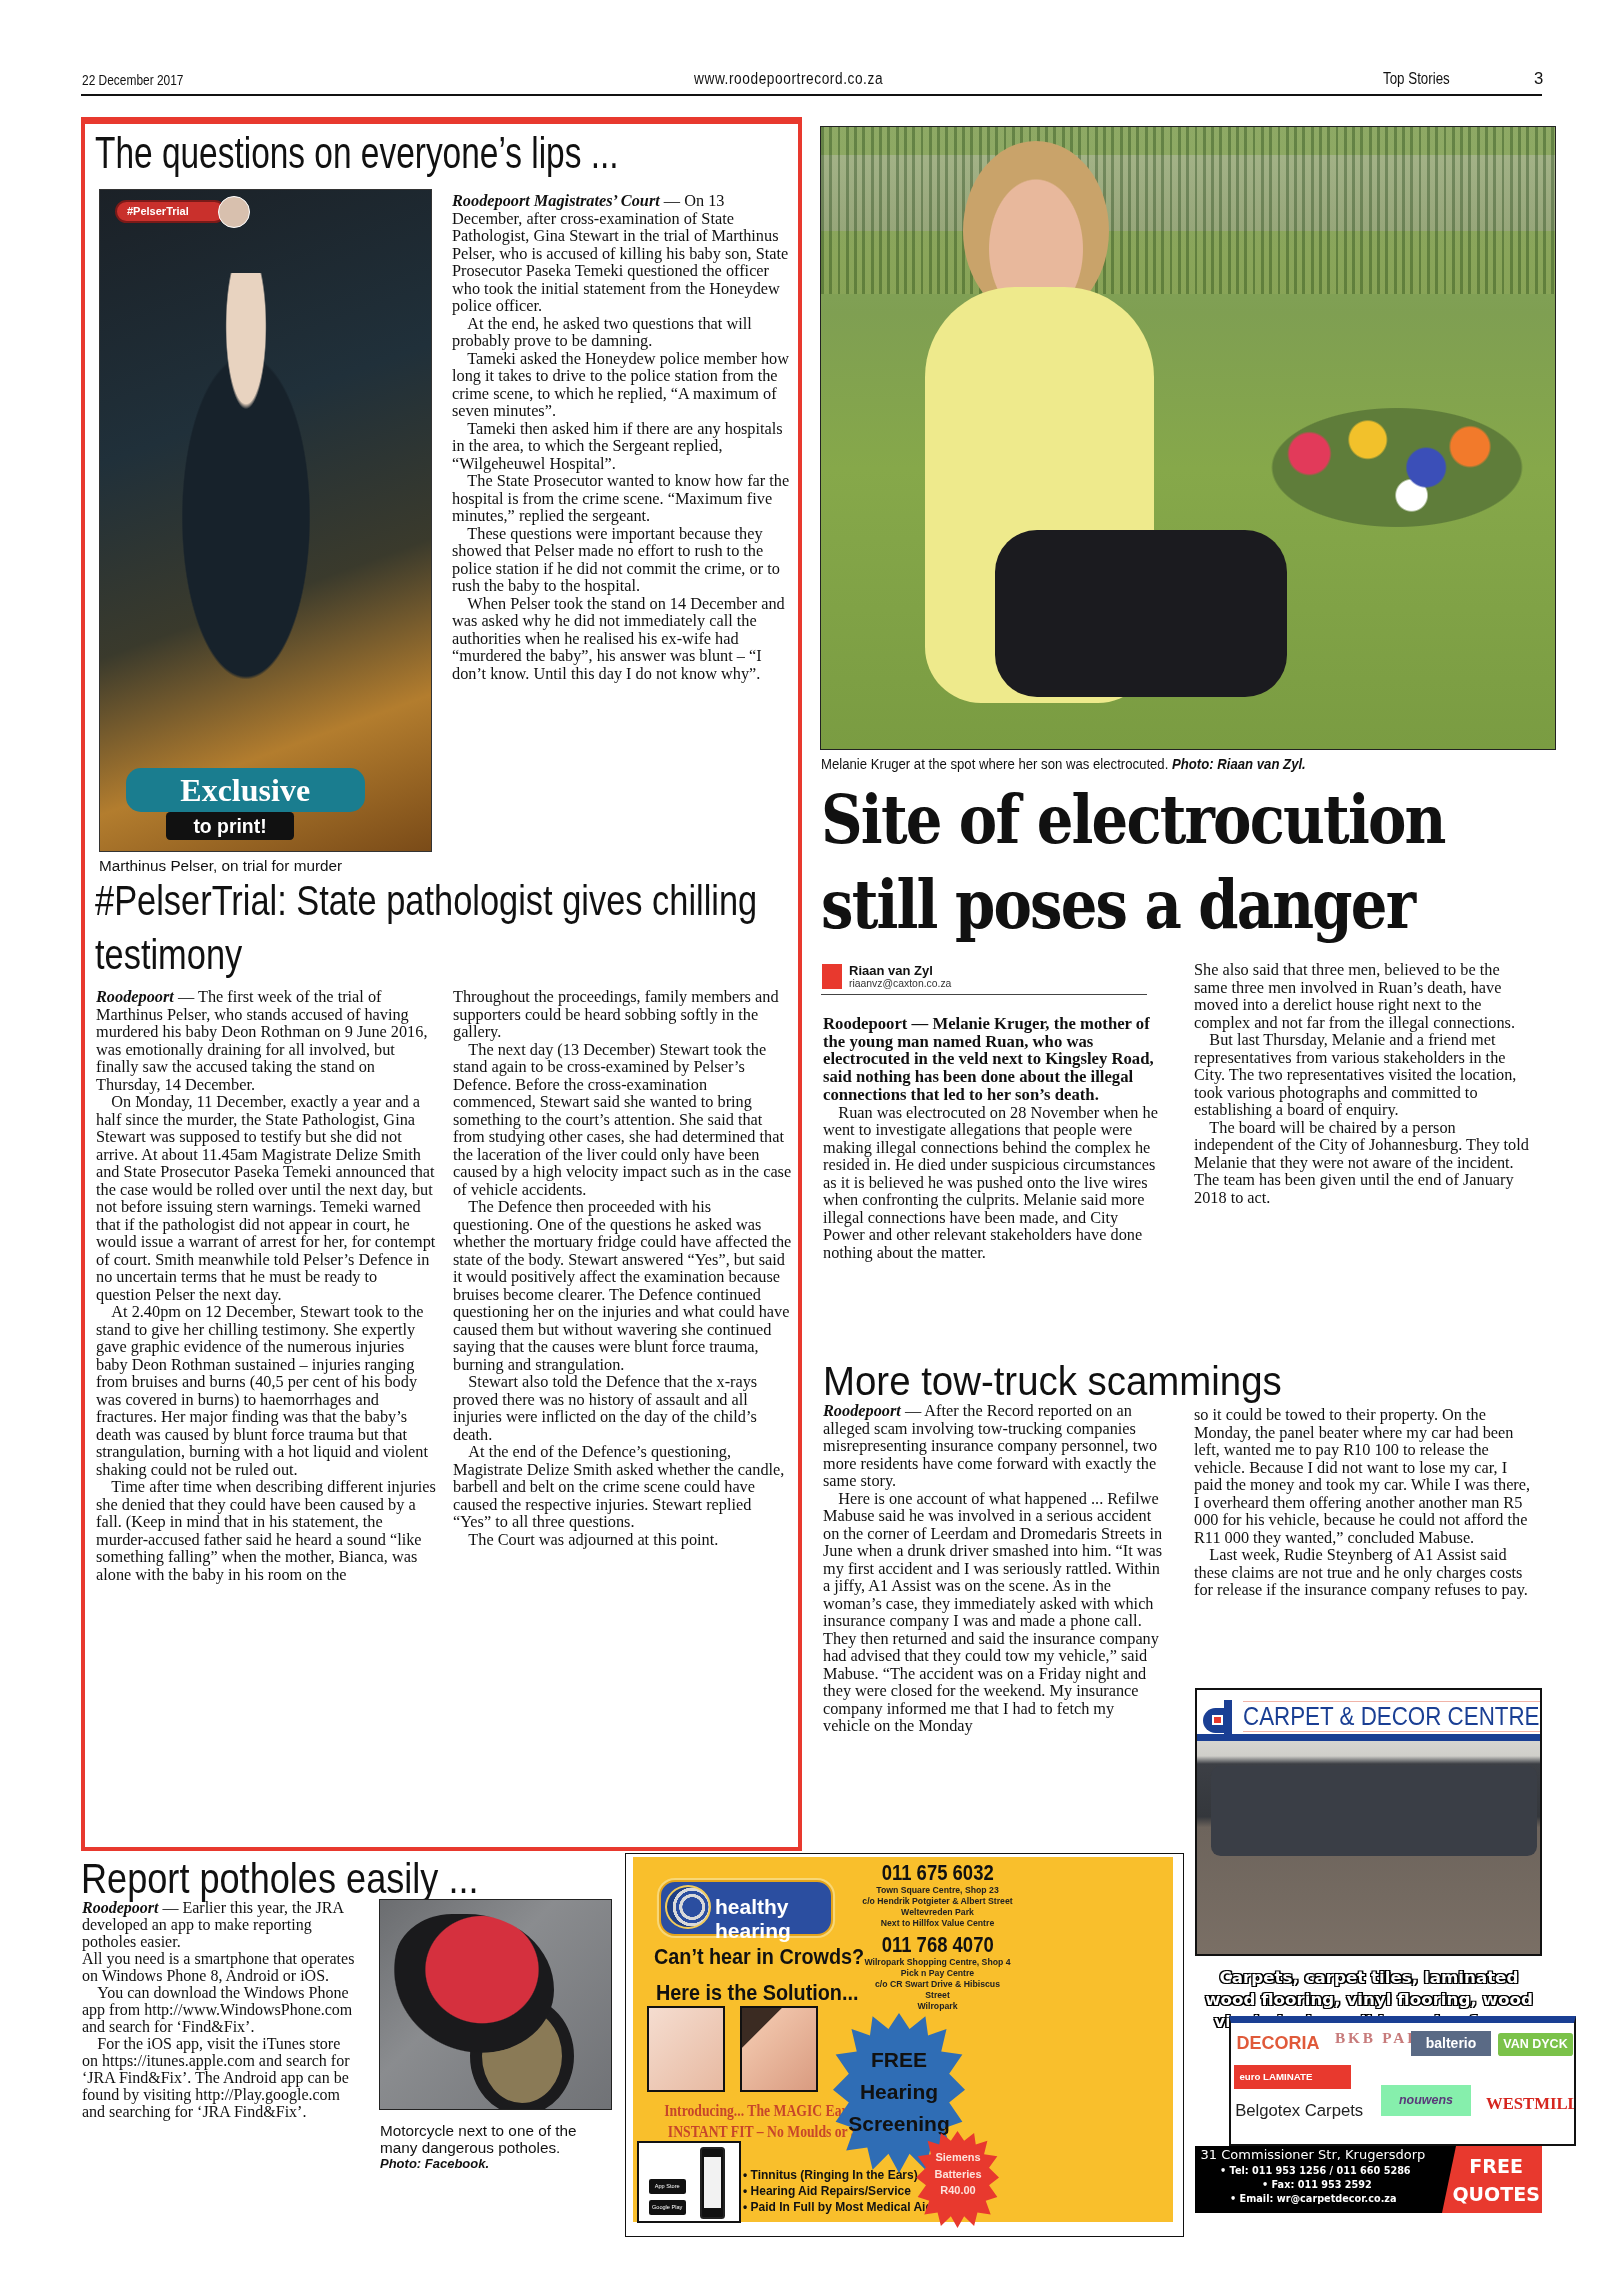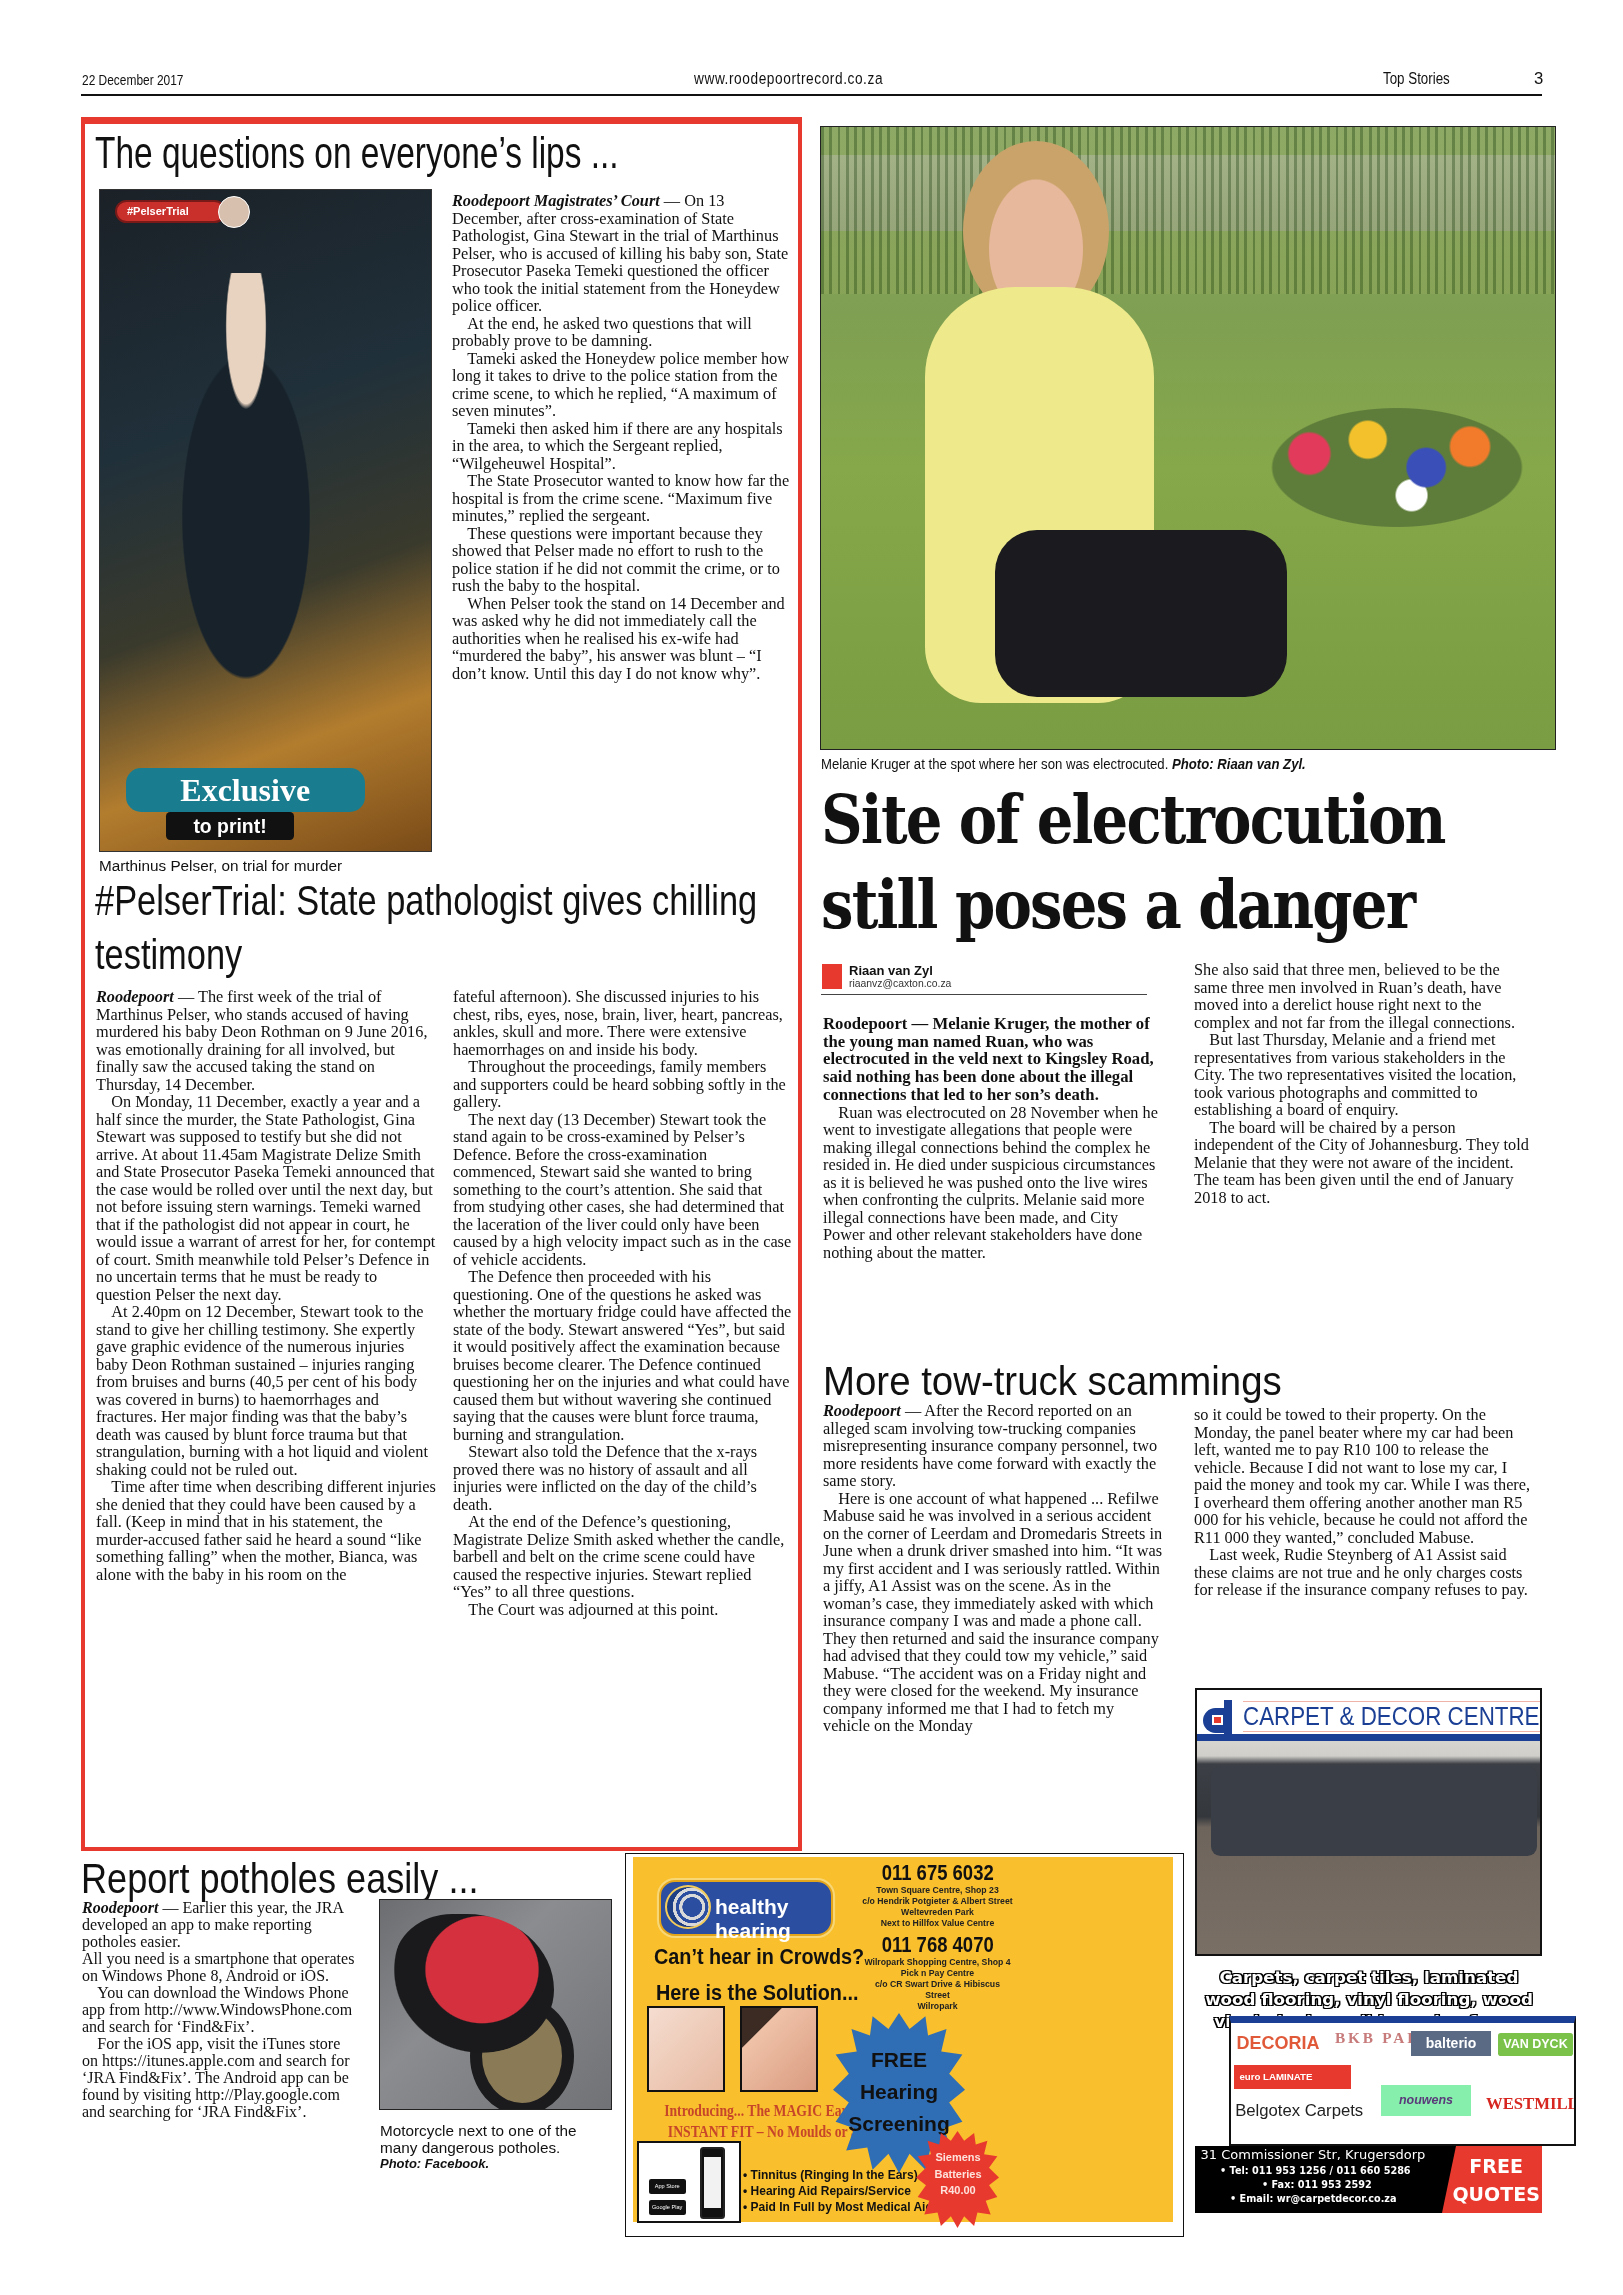--- a/index.html
+++ b/index.html
@@ -160,21 +160,20 @@
 
 <div class="abs sans" id="pelser-headline" style="width:694px;"><span class="cond" style="transform:scaleX(0.8); white-space:normal; width:868px;">#PelserTrial: State pathologist gives chilling testimony</span></div>
 
 <div class="abs body-text" id="col-pelser-1">
   <p><span class="lead">Roodepoort</span> <span>— The first week of the trial of Marthinus Pelser, who stands accused of having murdered his baby Deon Rothman on 9 June 2016, was emotionally draining for all involved, but finally saw the accused taking the stand on Thursday, 14 December.</span></p>
   <p>On Monday, 11 December, exactly a year and a half since the murder, the State Pathologist, Gina Stewart was supposed to testify but she did not arrive. At about 11.45am Magistrate Delize Smith and State Prosecutor Paseka Temeki announced that the case would be rolled over until the next day, but not before issuing stern warnings. Temeki warned that if the pathologist did not appear in court, he would issue a warrant of arrest for her, for contempt of court. Smith meanwhile told Pelser’s Defence in no uncertain terms that he must be ready to question Pelser the next day.</p>
   <p>At 2.40pm on 12 December, Stewart took to the stand to give her chilling testimony. She expertly gave graphic evidence of the numerous injuries baby Deon Rothman sustained – injuries ranging from bruises and burns (40,5 per cent of his body was covered in burns) to haemorrhages and fractures. Her major finding was that the baby’s death was caused by blunt force trauma but that strangulation, burning with a hot liquid and violent shaking could not be ruled out.</p>
   <p>Time after time when describing different injuries she denied that they could have been caused by a fall. (Keep in mind that in his statement, the murder-accused father said he heard a sound “like something falling” when the mother, Bianca, was alone with the baby in his room on the</p>
 </div>
 <div class="abs body-text" id="col-pelser-2">
-  <p style="text-indent:0">fateful afternoon). She discussed injuries to his chest, ribs, eyes, nose, brain, liver, heart, pancreas, ankles, skull and more. There were extensive haemorrhages on and inside his body.</p>
   <p>Throughout the proceedings, family members and supporters could be heard sobbing softly in the gallery.</p>
   <p>The next day (13 December) Stewart took the stand again to be cross-examined by Pelser’s Defence. Before the cross-examination commenced, Stewart said she wanted to bring something to the court’s attention. She said that from studying other cases, she had determined that the laceration of the liver could only have been caused by a high velocity impact such as in the case of vehicle accidents.</p>
   <p>The Defence then proceeded with his questioning. One of the questions he asked was whether the mortuary fridge could have affected the state of the body. Stewart answered “Yes”, but said it would positively affect the examination because bruises become clearer. The Defence continued questioning her on the injuries and what could have caused them but without wavering she continued saying that the causes were blunt force trauma, burning and strangulation.</p>
   <p>Stewart also told the Defence that the x-rays proved there was no history of assault and all injuries were inflicted on the day of the child’s death.</p>
   <p>At the end of the Defence’s questioning, Magistrate Delize Smith asked whether the candle, barbell and belt on the crime scene could have caused the respective injuries. Stewart replied “Yes” to all three questions.</p>
   <p>The Court was adjourned at this point.</p>
 </div>
 
 <div class="abs" id="kruger-photo">
   <div id="kruger-wall"></div>

